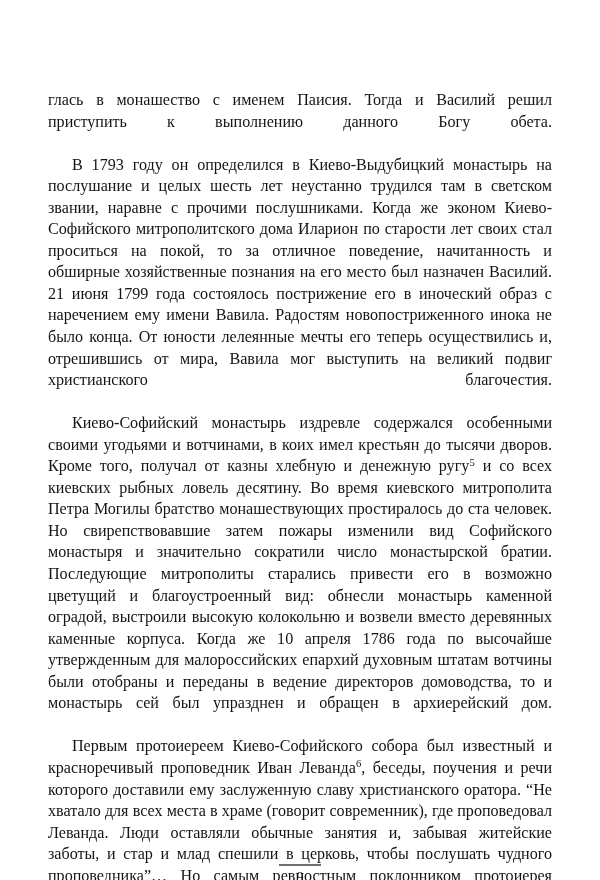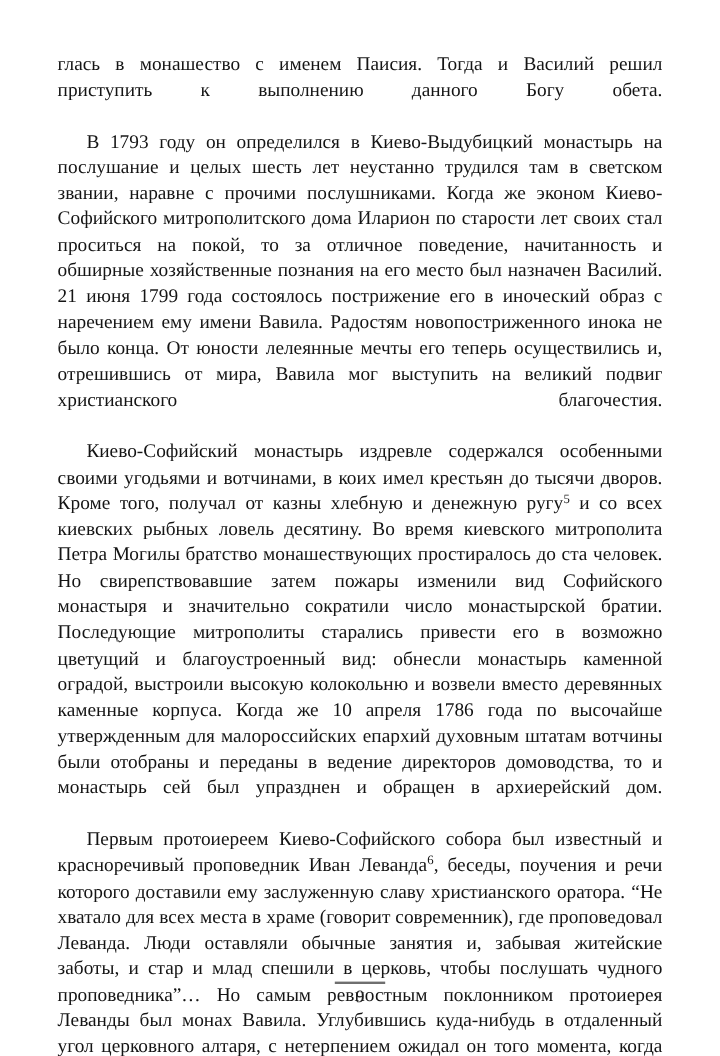--- a/index.html
+++ b/index.html
@@ -16,20 +16,21 @@
     color: #111111;
     -webkit-font-smoothing: antialiased;
   }
 
   .page {
     position: relative;
     width: 600px;
     height: 672px;
     background: #ffffff;
     box-sizing: border-box;
+    margin-top: 46px;
   }
 
   .text-column {
     position: absolute;
     left: 48px;
     top: 43px;
     width: 504px;
     text-align: justify;
     text-justify: inter-word;
     font-size: 16.1px;

